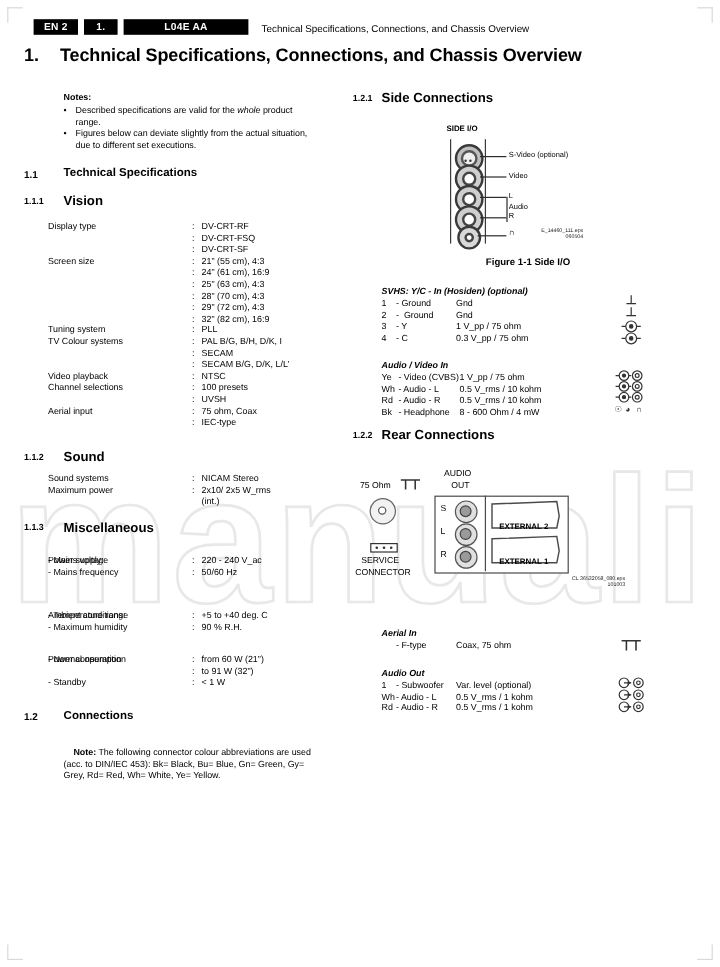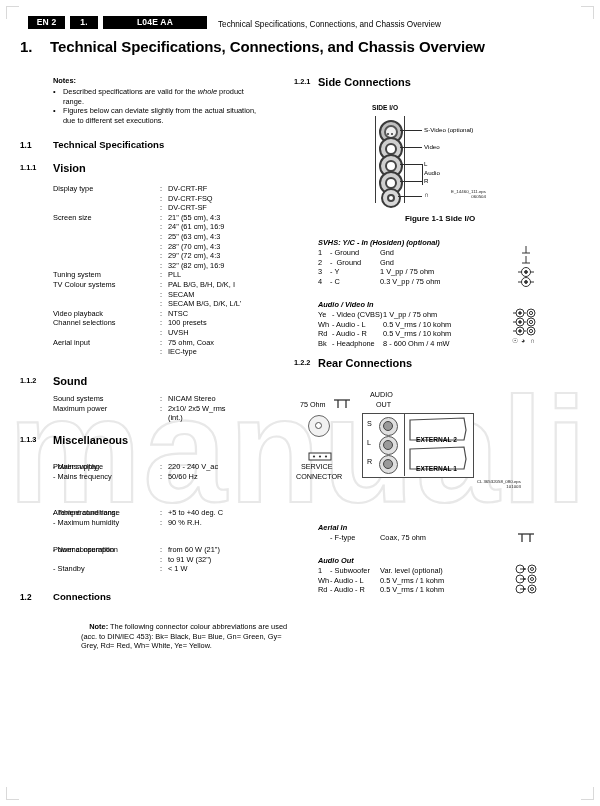--- a/index.html
+++ b/index.html
@@ -124,21 +124,20 @@
     position: absolute;
     font-size: 11px;
     font-weight: bold;
   }
 
   .body-txt {
     position: absolute;
     font-size: 7.4px;
     line-height: 9.4px;
     white-space: pre;
-    margin-left: 28px;
   }
   .bold { font-weight: bold; }
   .ital { font-style: italic; }
 
   
   #notes-head { position: absolute; left: 53px; top: 76px; font-size: 7.4px; font-weight: bold; }
   .note-bullet {
     position: absolute;
     left: 53px;
     font-size: 7.4px;
@@ -156,21 +155,21 @@
   }
 
   
   .spec-row {
     position: absolute;
     font-size: 7.4px;
     line-height: 9.5px;
     height: 9.5px;
     white-space: pre;
   }
-  .spec-label { position: absolute; left: 53px; }
+  .spec-label { position: absolute; left: 40px; }
   .spec-colon { position: absolute; left: 160px; }
   .spec-value { position: absolute; left: 168px; }
 
   
   .rcol-row {
     position: absolute;
     font-size: 7.4px;
     line-height: 9.4px;
     white-space: pre;
   }

